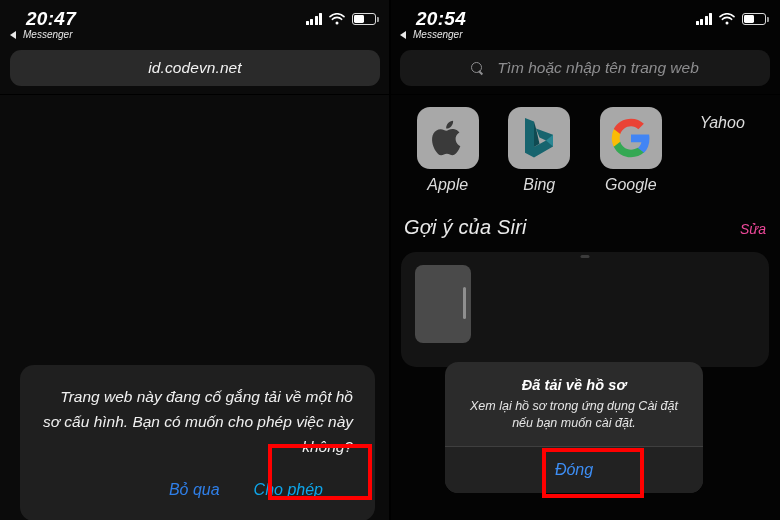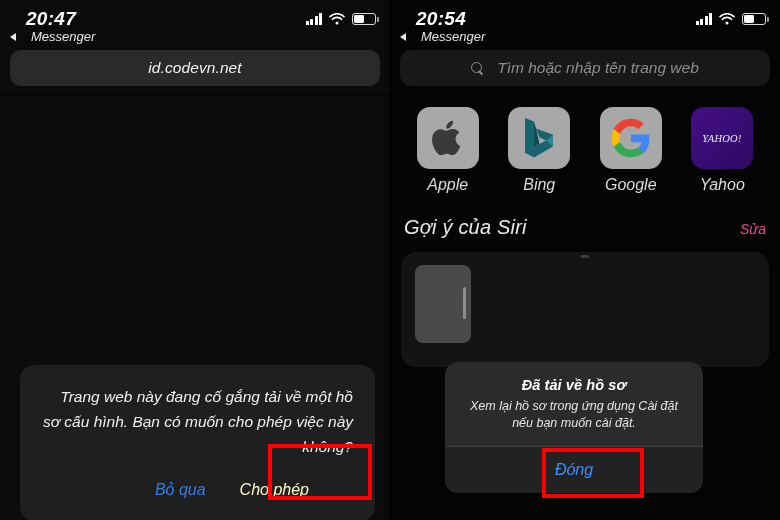--- a/index.html
+++ b/index.html
@@ -17,21 +17,21 @@
   .divider { position:absolute; left:389px; top:0; width:2px; height:520px; background:#000; z-index:40; }
 
   
   .statusbar { position:relative; height:46px; }
   .clock {
     position:absolute; left:26px; top:8px;
     font-size:19px; font-weight:bold; letter-spacing:.3px; color:#fff;
   }
   .backlink {
     position:absolute; left:10px; top:29px;
-    font-size:13px; color:#e8e8e8; display:flex; align-items:center; gap:15px;text-align:right;
+    font-size:10px; color:#e8e8e8; display:flex; align-items:center; gap:7px;text-align:right;
   }
   .backlink .tri {
     width:0; height:0; border-top:4px solid transparent; border-bottom:4px solid transparent;
     border-right:6px solid #e8e8e8; display:inline-block;
   }
   .status-icons { position:absolute; right:14px; top:13px; display:flex; align-items:flex-end; gap:7px; }
   .signal { display:flex; align-items:flex-end; gap:1.5px; height:12px; }
   .signal i { width:3px; background:#fff; border-radius:.5px; display:block; }
   .signal i:nth-child(1){ height:4px; }
   .signal i:nth-child(2){ height:6px; }
@@ -107,21 +107,21 @@
   .alert-left {
     position:absolute; left:20px; top:365px; width:355px;
     background:#1f1f1f; border-radius:14px; padding:19px 22px 0 22px; z-index:30;
   }
   .alert-left .msg { font-size:15.5px; line-height:25px; color:#f0f0f0;text-align:right; }
   .alert-left .btns {
     display:flex; justify-content:flex-end; align-items:center;
     gap:22px; height:62px; padding-right:2px;
   }
   .alert-left .btn { font-size:16px; color:#2f7fe8; padding:4px 6px; }
-  .alert-left .btn.primary { color:#fef9c3; margin-right:36px; }
+  .alert-left .btn.primary { color:#0ea5e9; margin-right:22px; }
 
   .alert-right {
     position:absolute; left:55px; top:362px; width:258px;
     background:#2b2b2b; border-radius:13px; z-index:30; overflow:hidden;
   }
   .alert-right .body { padding:15px 16px 14px 16px; text-align:center; }
   .alert-right .title { font-size:14.5px; font-weight:bold; color:#fff; letter-spacing:.1px; }
   .alert-right .sub { margin-top:5px; font-size:12.5px; line-height:17px; color:#e6e6e6; }
   .alert-right .hr { height:1px; background:#3f3f3f; }
   .alert-right .act {
@@ -250,25 +250,20 @@
             <path fill="#4285F4" d="M45.1 24.5c0-1.6-.14-3.2-.42-4.6H24v9h11.9c-.5 2.8-2.1 5.1-4.4 6.7v5.5h7.1c4.2-3.9 6.5-9.6 6.5-16.6z"></path>
             <path fill="#34A853" d="M24 46c5.9 0 10.9-2 14.6-5.3l-7.1-5.5c-2 1.3-4.5 2.1-7.5 2.1-5.7 0-10.6-3.9-12.3-9.1H4.3v5.7C8 41.4 15.4 46 24 46z"></path>
             <path fill="#FBBC05" d="M11.7 28.2c-.45-1.3-.7-2.7-.7-4.2s.25-2.9.7-4.2v-5.7H4.3A22 22 0 0 0 2 24c0 3.6.85 6.9 2.3 9.9l7.4-5.7z"></path>
             <path fill="#EA4335" d="M24 10.7c3.2 0 6.1 1.1 8.4 3.3l6.3-6.3C34.9 4.1 29.9 2 24 2 15.4 2 8 6.6 4.3 13.8l7.4 5.7C13.4 14.6 18.3 10.7 24 10.7z"></path>
           </svg>
         </div>
         <div class="fav-label">Google</div>
       </div>
 
       <div class="fav">
-        <div class="fav-tile purple">
-          <svg width="56" height="22" viewBox="0 0 112 30">
-            <text x="56" y="22" font-family="Liberation Serif, serif" font-size="21" fill="#f2eaf8" text-anchor="middle" letter-spacing="0.5">YAHOO!</text>
-          </svg>
-        </div>
         <div class="fav-label">Yahoo</div>
       </div>
 
     </div>
 
     <div class="section-head">
       <span class="section-title">Gợi ý của Siri</span>
       <span class="section-action">Sửa</span>
     </div>
 

